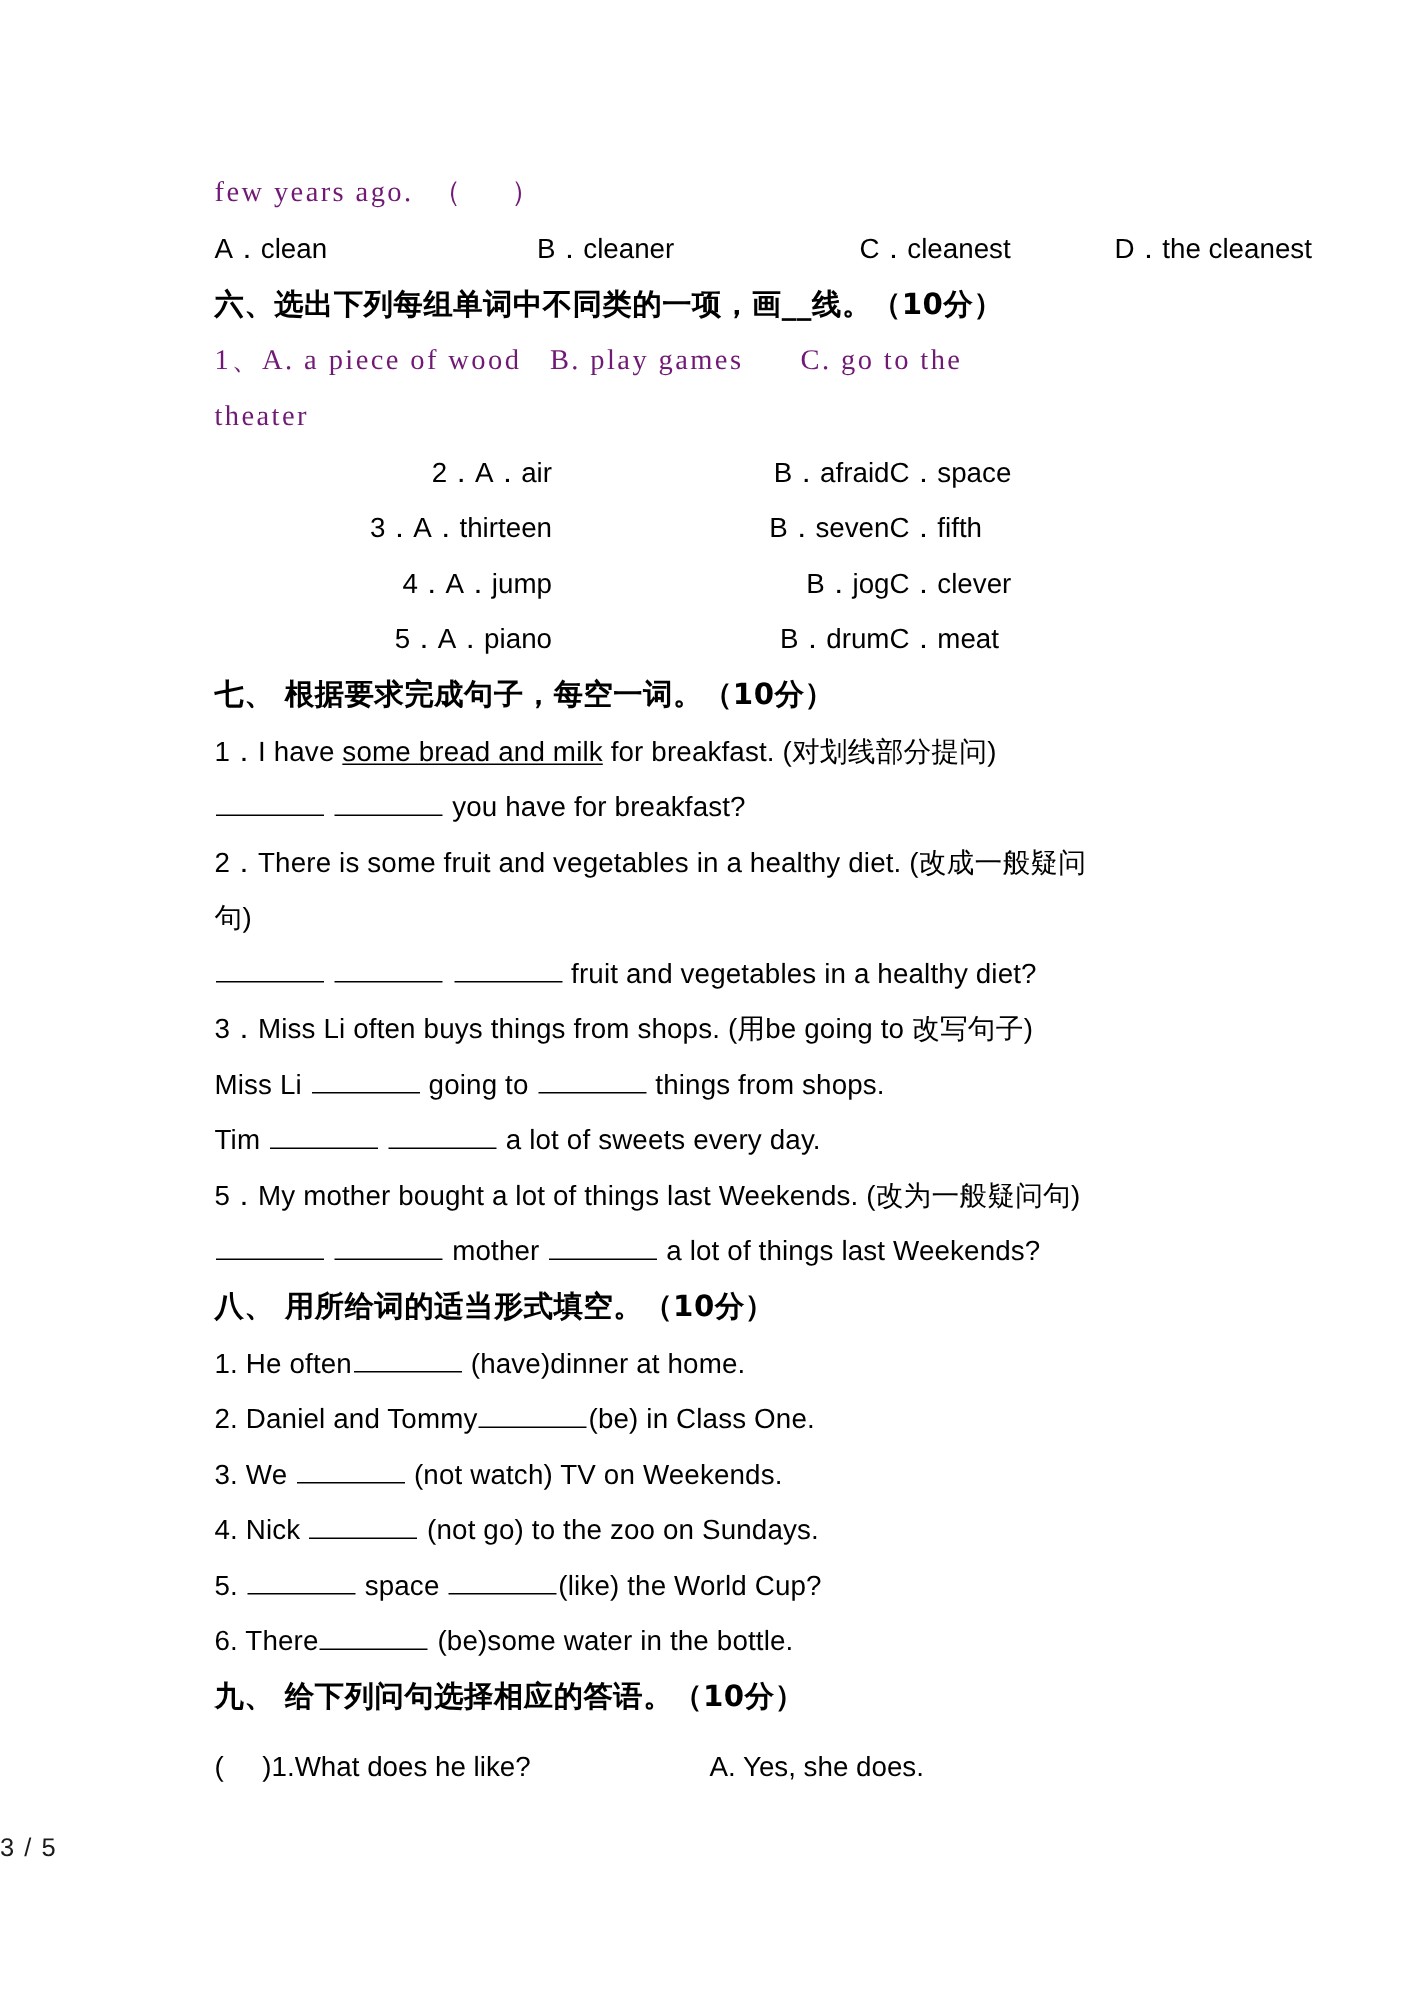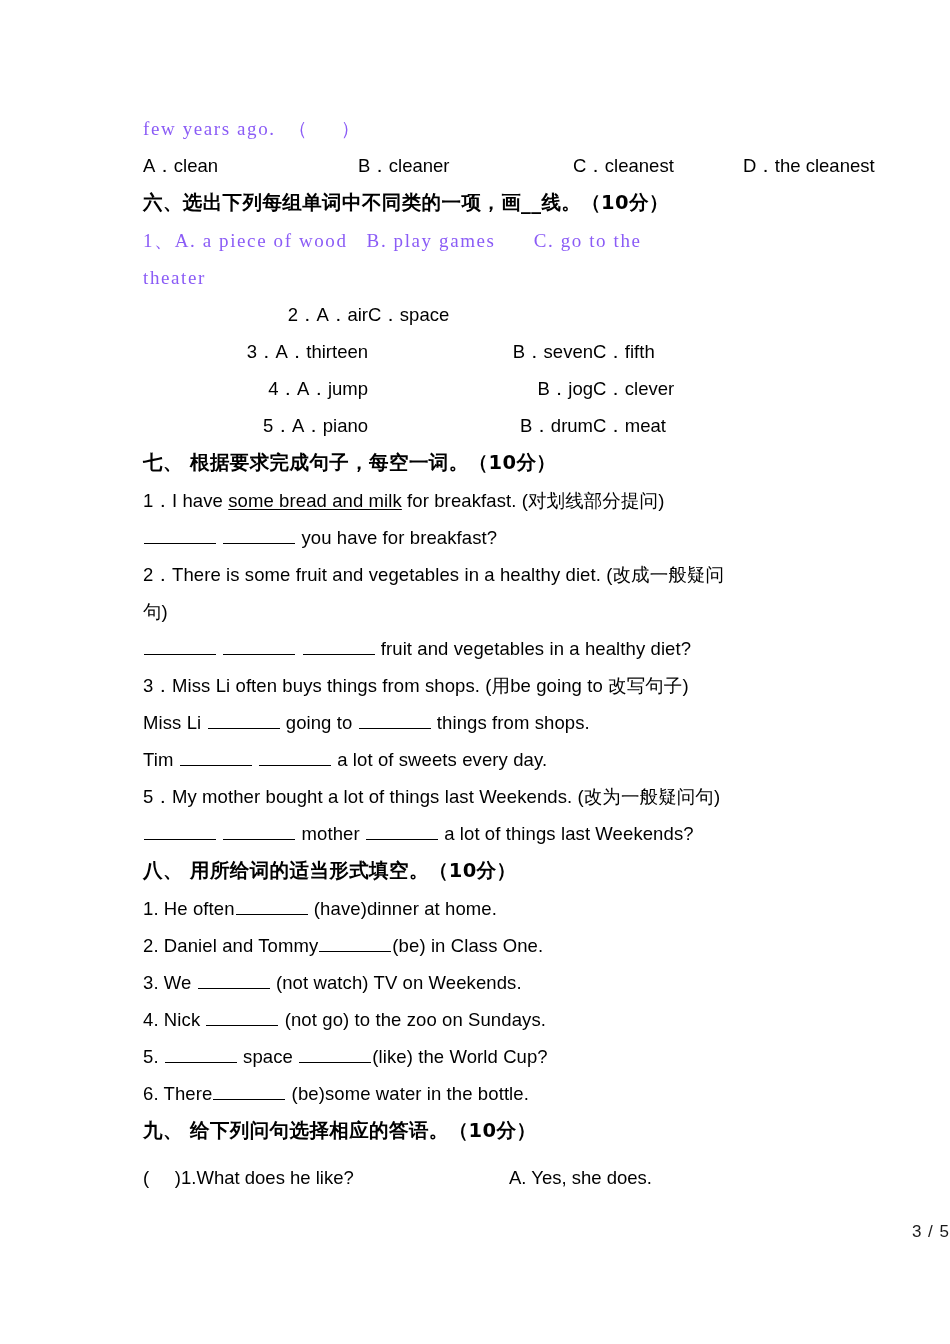--- a/index.html
+++ b/index.html
@@ -32,21 +32,21 @@
     font-size: 18.5px;
     line-height: 37px;
     white-space: pre-wrap;
     letter-spacing: 0.1px;
   }
   
   .mono {
     font-family: "Liberation Serif", "DejaVu Serif", serif;
     font-size: 19px;
     line-height: 37px;
-    color: #8b5cf6;
+    color: #701a75;
     letter-spacing: 1.6px;
     white-space: pre-wrap;
   }
   .heading {
     font-family: "DejaVu Sans", "Liberation Sans", sans-serif;
     font-weight: bold;
     font-size: 19.5px;
     line-height: 38px;
     letter-spacing: 0.4px;
     white-space: pre-wrap;
@@ -80,39 +80,39 @@
   .grp .g3 { flex: none; }
 
   
   .matchrow {
     display: flex;
     font-size: 18.5px;
     line-height: 37px;
     white-space: pre;
   }
   .matchrow .q { width: 330px; flex: none; }
-  .matchrow .a { flex: none; margin-left: 36px; }
+  .matchrow .a { flex: none; }
 
   .blank {
     display: inline-block;
     border-bottom: 1.6px solid #000;
     height: 0.92em;
     vertical-align: baseline;
     margin: 0 1px;
   }
   .b-md { width: 72px; }
 
   .spacer-sm { height: 9px; }
 
   .footer {
     position: absolute;
     left: 0;
     top: 1222px;
     width: 950px;
-    text-align: right;
+    text-align: left;
     font-size: 17px;
     font-family: "Liberation Sans", "DejaVu Sans", sans-serif;
     color: #1a1a1a;
     letter-spacing: 1px;
   }
 </style>
 </head>
 <body>
 
 <div class="page">
@@ -127,20 +127,21 @@
       <span class="c4">D．the cleanest</span>
     </div>
 
     <div class="heading">六、选出下列每组单词中不同类的一项，画__线。（10分）</div>
 
     <div class="mono"><span>1、</span><span>A. a piece of wood</span><span>   </span><span>B. play games</span><span>      </span><span>C. go to the</span></div>
     <div class="mono">theater</div>
 
     <div class="grp">
       <span class="g1"><span>2．</span><span>A．air</span></span>
+      <span class="g2">B．afraid</span>
       <span class="g3">C．space</span>
     </div>
 
     <div class="grp">
       <span class="g1"><span>3．</span><span>A．thirteen</span></span>
       <span class="g2">B．seven</span>
       <span class="g3">C．fifth</span>
     </div>
 
     <div class="grp">

